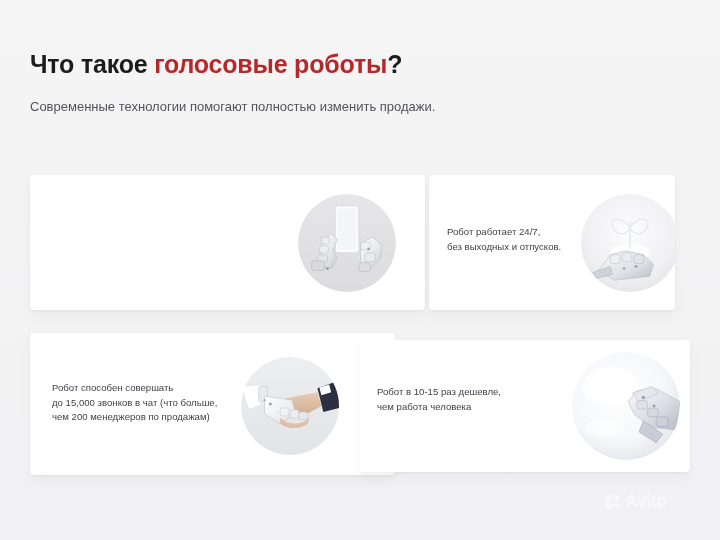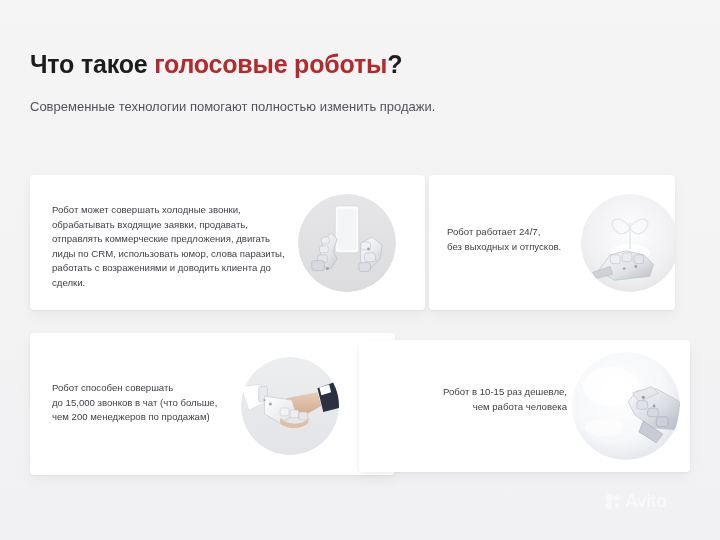--- a/index.html
+++ b/index.html
@@ -65,21 +65,21 @@
     position: absolute;
     background: #ffffff;
     border-radius: 4px;
     box-shadow: 0 1px 3px rgba(0,0,0,0.05), 0 6px 14px rgba(0,0,0,0.035);
     overflow: hidden;
   }
 
   .card-1 { left: 30px;  top: 175px; width: 395px; height: 135px; }
   .card-2 { left: 429px; top: 175px; width: 246px; height: 135px; }
   .card-3 { left: 30px;  top: 333px; width: 365px; height: 142px; }
-  .card-4 { left: 359px; top: 340px; width: 331px; height: 132px; text-align: right; }
+  .card-4 { left: 359px; top: 340px; width: 331px; height: 132px; }
 
   .card-text {
     position: absolute;
     color: #3f3f46;
     font-size: 9.6px;
     line-height: 1.52;
     white-space: pre-line;
   }
   .card-1 .card-text { left: 22px; top: 28px; width: 240px; }
   .card-2 .card-text { left: 18px; top: 50px; width: 175px; }
@@ -124,21 +124,20 @@
 
 <div class="bg-texture"></div>
 
 <div class="slide">
 
   <h1 class="heading"><span>Что такое </span><span class="accent">голосовые роботы</span><span>?</span></h1>
 
   <p class="intro intro-1">Современные технологии помогают полностью изменить продажи.</p>
 
   <div class="card card-1">
-    <p class="card-text">Робот может совершать холодные звонки, обрабатывать входящие заявки, продавать, отправлять коммерческие предложения, двигать лиды по CRM, использовать юмор, слова паразиты, работать с возражениями и доводить клиента до сделки.</p>
     <div class="photo">
       <svg viewBox="0 0 100 100" aria-hidden="true">
         <defs>
           <linearGradient id="g1bg" x1="0" y1="0" x2="0" y2="1">
             <stop offset="0%" stop-color="#e6e6e8"></stop>
             <stop offset="100%" stop-color="#dcdcdf"></stop>
           </linearGradient>
           <linearGradient id="g1metal" x1="0" y1="0" x2="1" y2="1">
             <stop offset="0%" stop-color="#ffffff"></stop>
             <stop offset="55%" stop-color="#e8e9ec"></stop>

